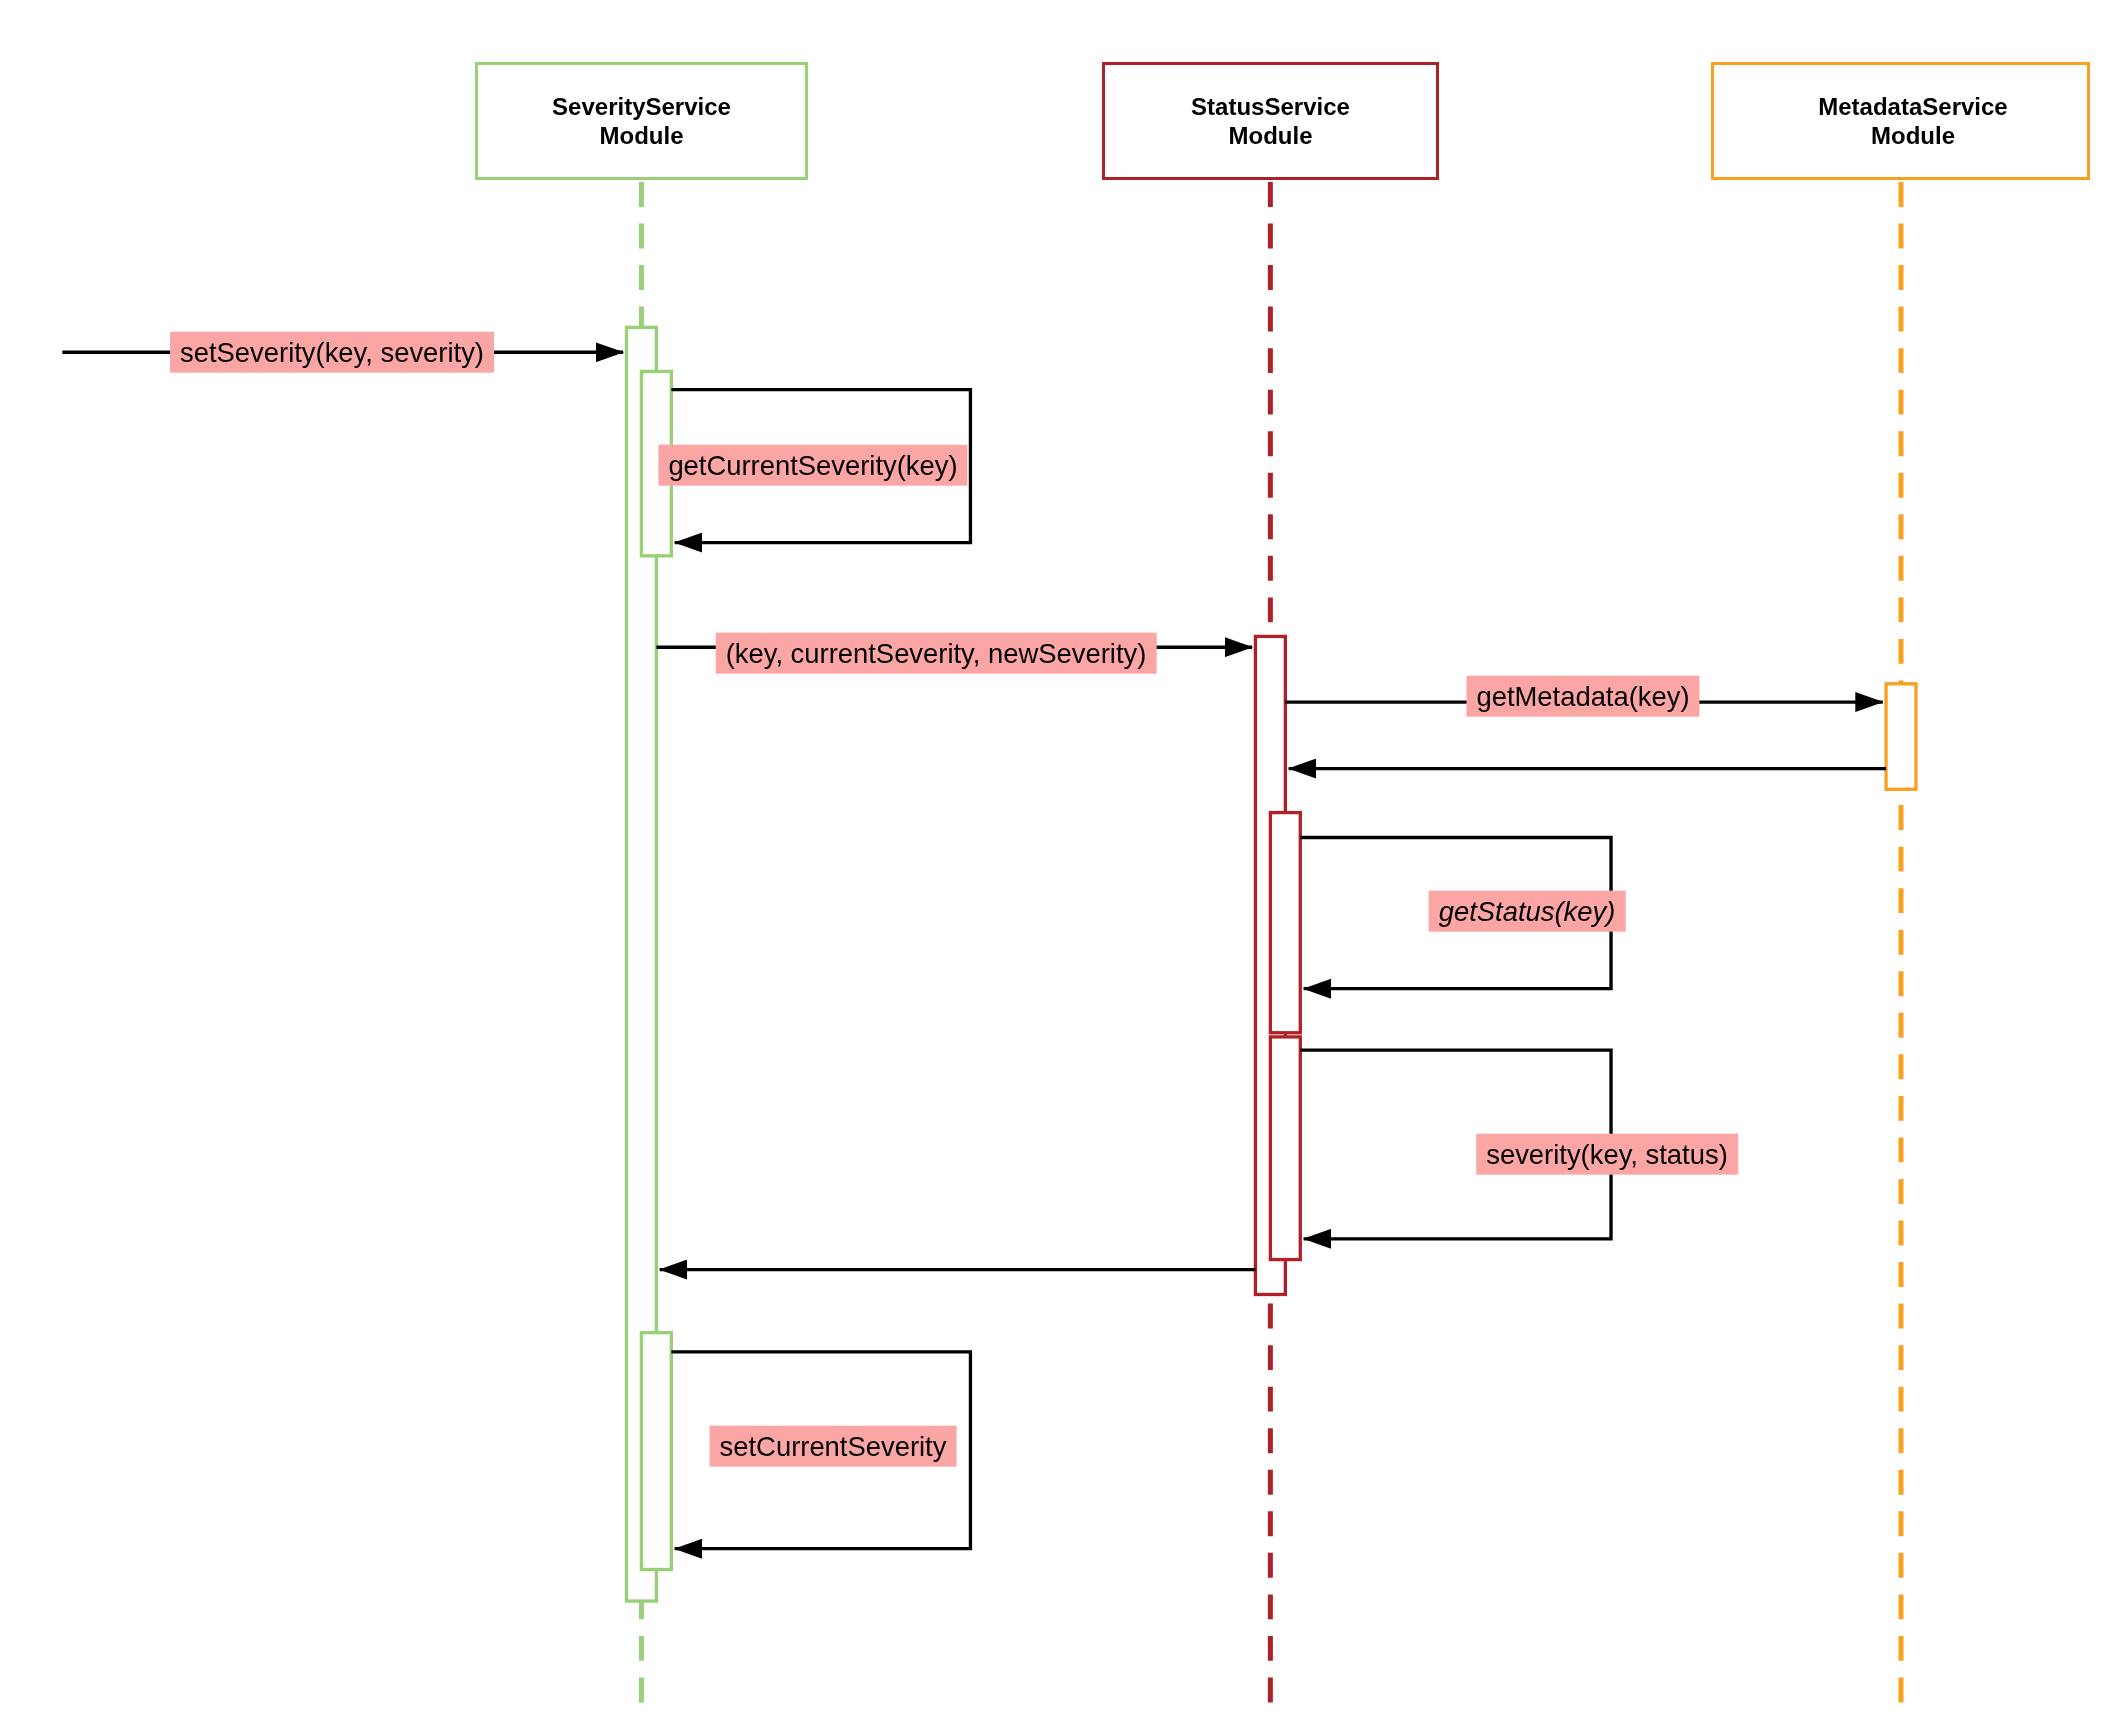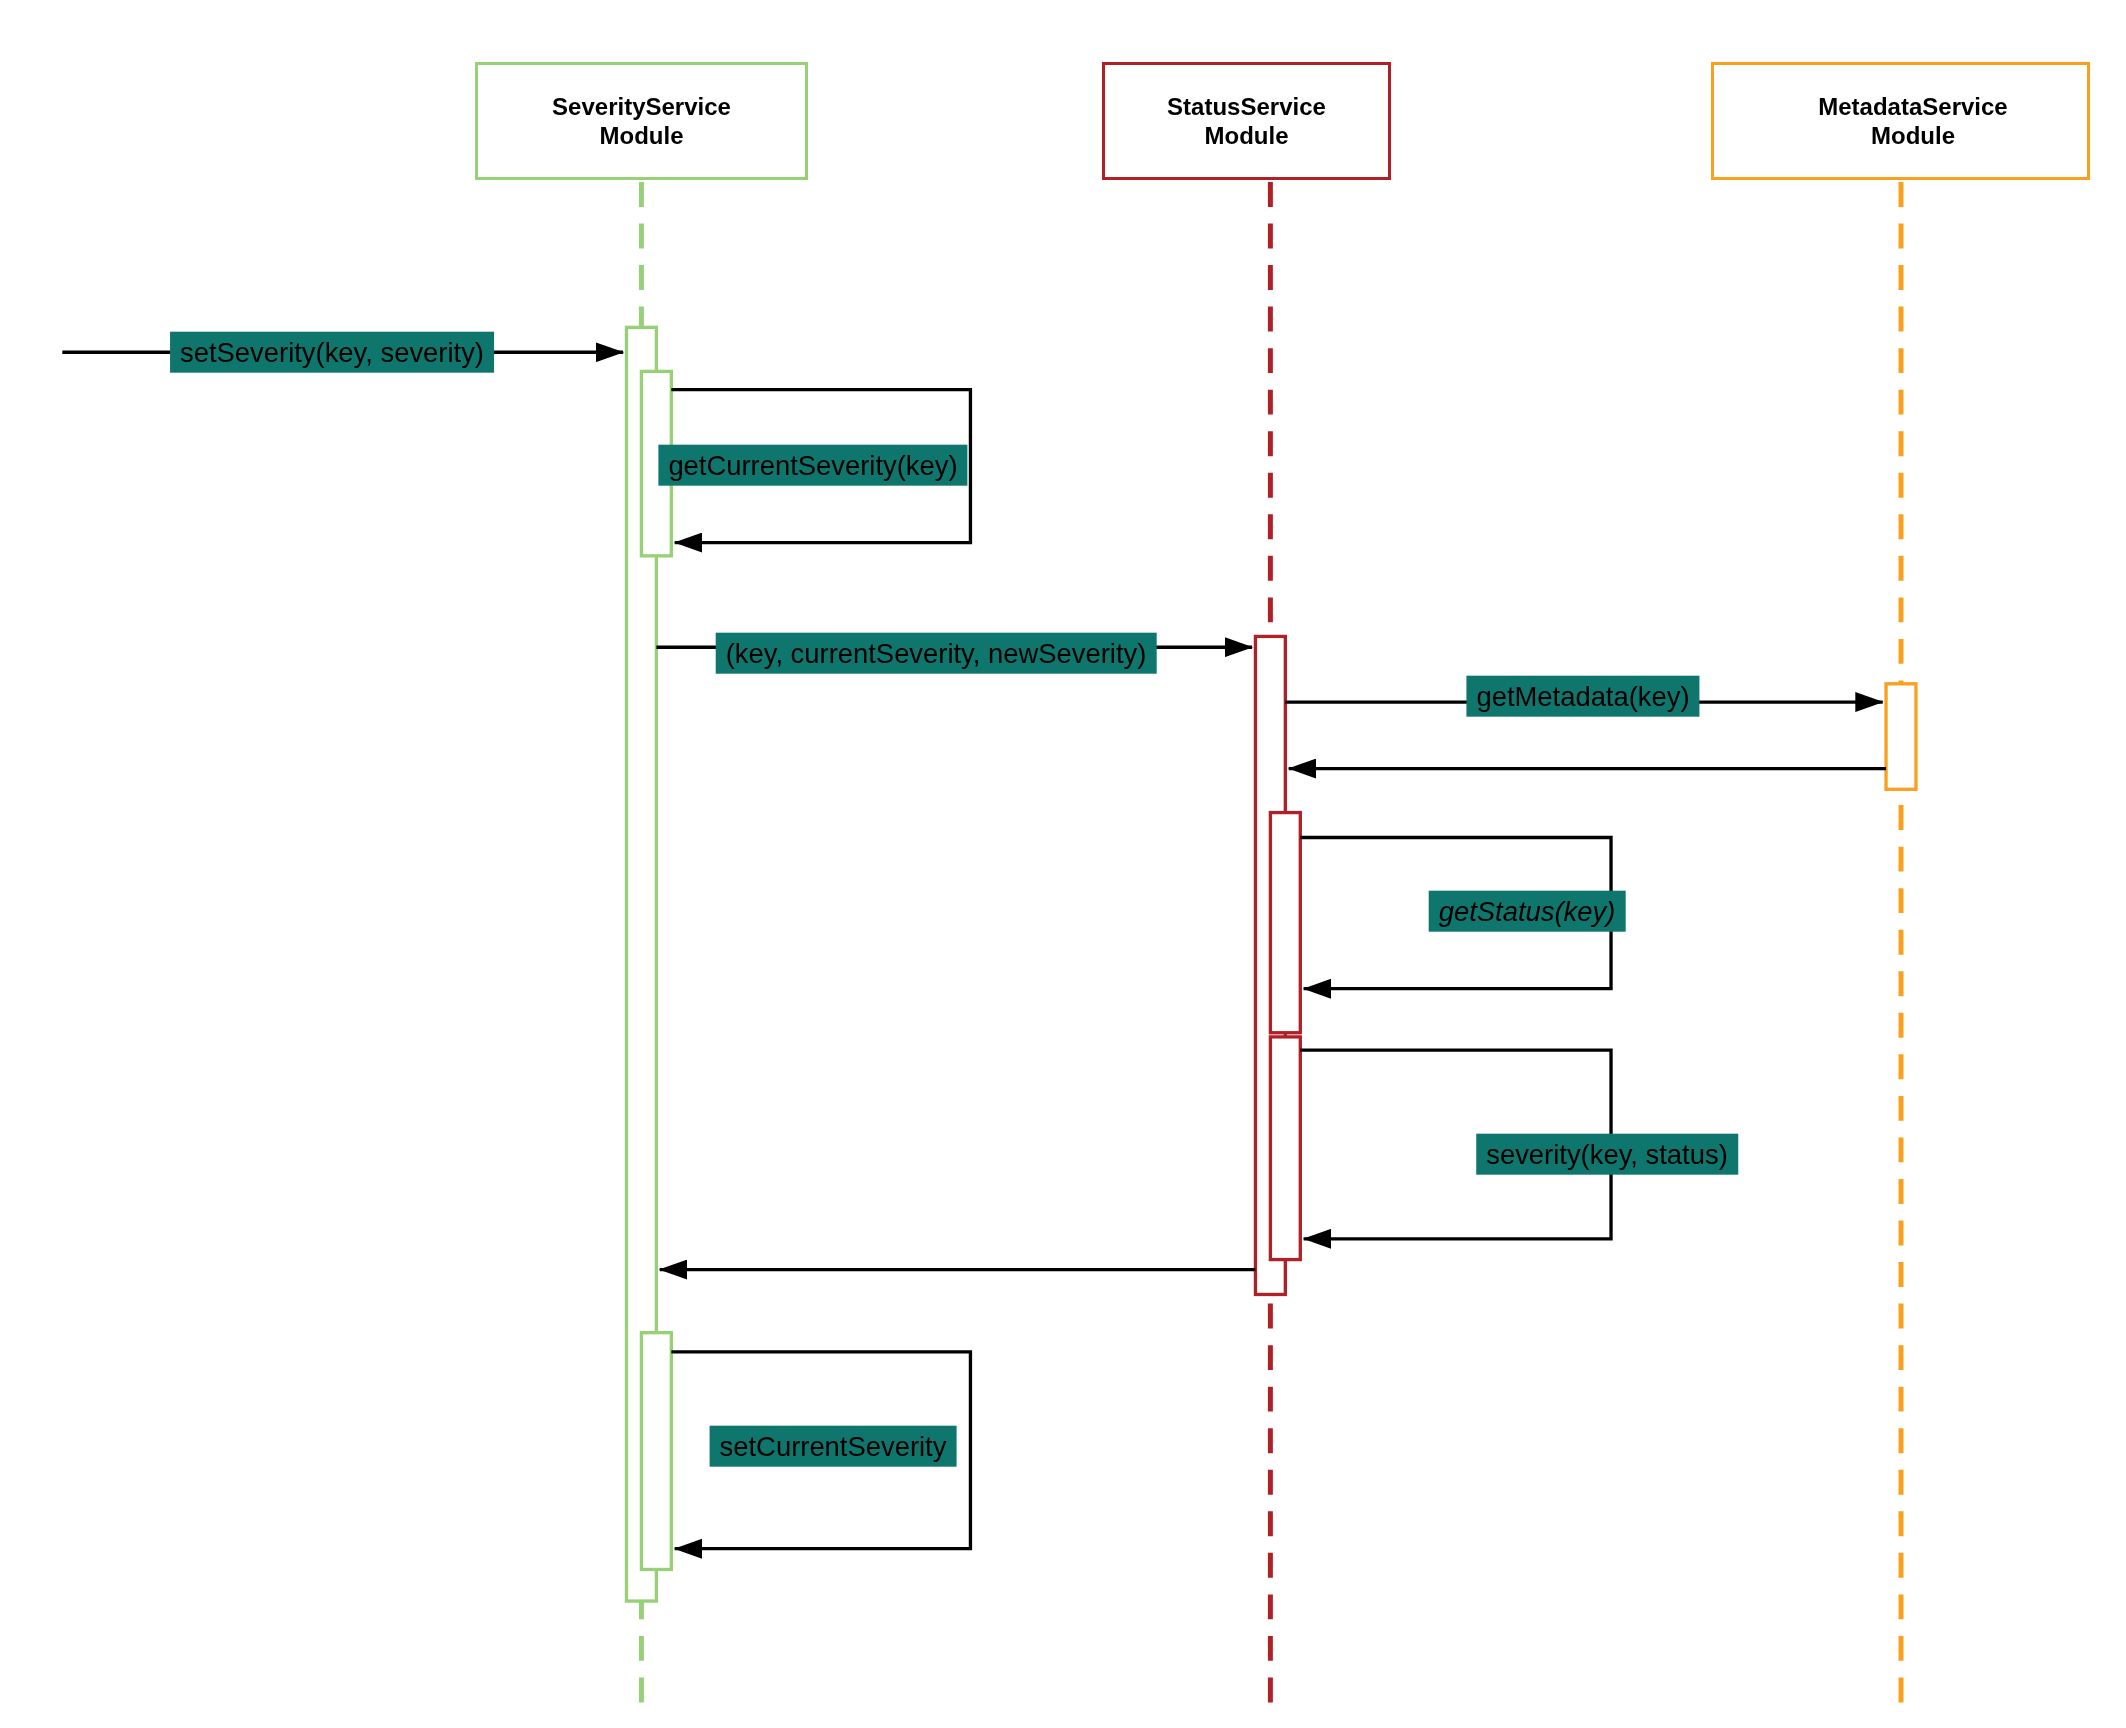--- a/index.html
+++ b/index.html
@@ -29,21 +29,21 @@
     font-size: 24px;
     line-height: 1.22;
   }
   .participant.p-green  { border-color: #97D077; }
   .participant.p-red    { border-color: #B02127; }
   .participant.p-orange { border-color: #F9A01F; padding-left: 25px; }
 
   .msg-label {
     position: absolute;
     transform: translate(-50%, -50%);
-    background: #0f766e;
+    background: #fca5a5;
     white-space: nowrap;
     font-size: 27.4px;
     line-height: 1.3;
     padding: 2.5px 10px;
     text-align: center;
   }
 </style>
 </head>
 <body>
 
@@ -87,21 +87,21 @@
     <path d="M1511 1528 H 794" fill="none" stroke="#000" stroke-width="4" marker-end="url(#arrowhead)"></path>
 
     <path d="M808 1627 H 1168 V 1864 H 812" fill="none" stroke="#000" stroke-width="4" marker-end="url(#arrowhead)"></path>
   </svg>
 
   <div class="participant p-green" style="left:475px; top:62px; width:333px;">
     <div>SeverityService</div>
     <div>Module</div>
   </div>
 
-  <div class="participant p-red" style="left:1102px; top:62px; width:289px;">
+  <div class="participant p-red" style="left:1102px; top:62px; width:337px;">
     <div>StatusService</div>
     <div>Module</div>
   </div>
 
   <div class="participant p-orange" style="left:1711px; top:62px; width:379px;">
     <div>MetadataService</div>
     <div>Module</div>
   </div>
 
   <div class="msg-label" style="left:332px; top:352px;">setSeverity(key, severity)</div>

